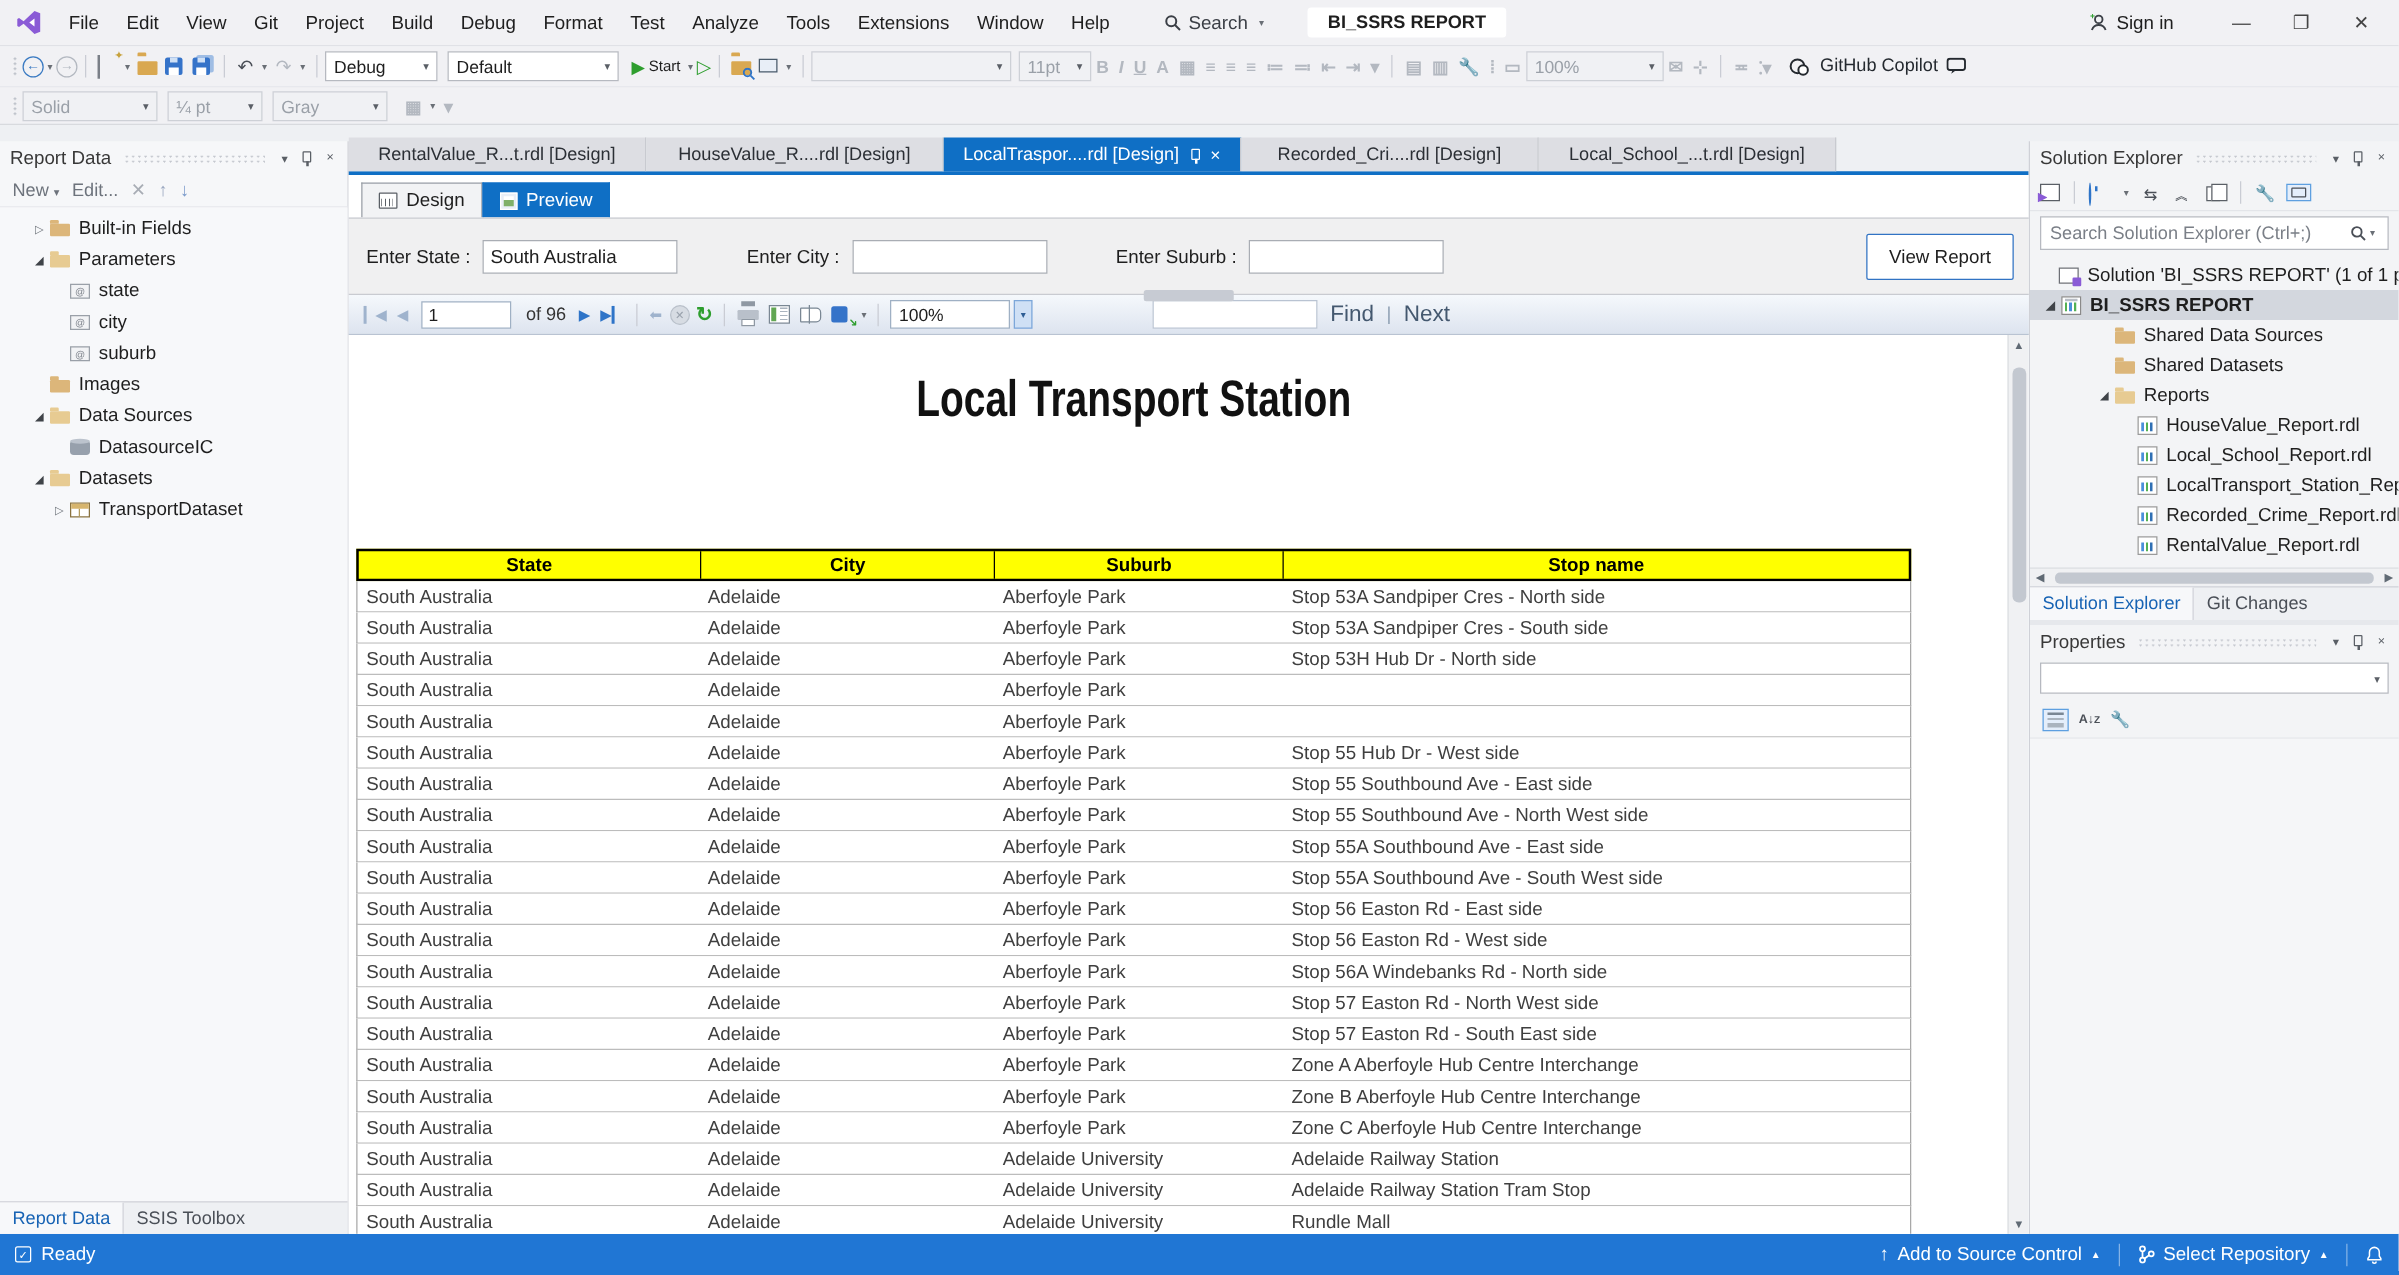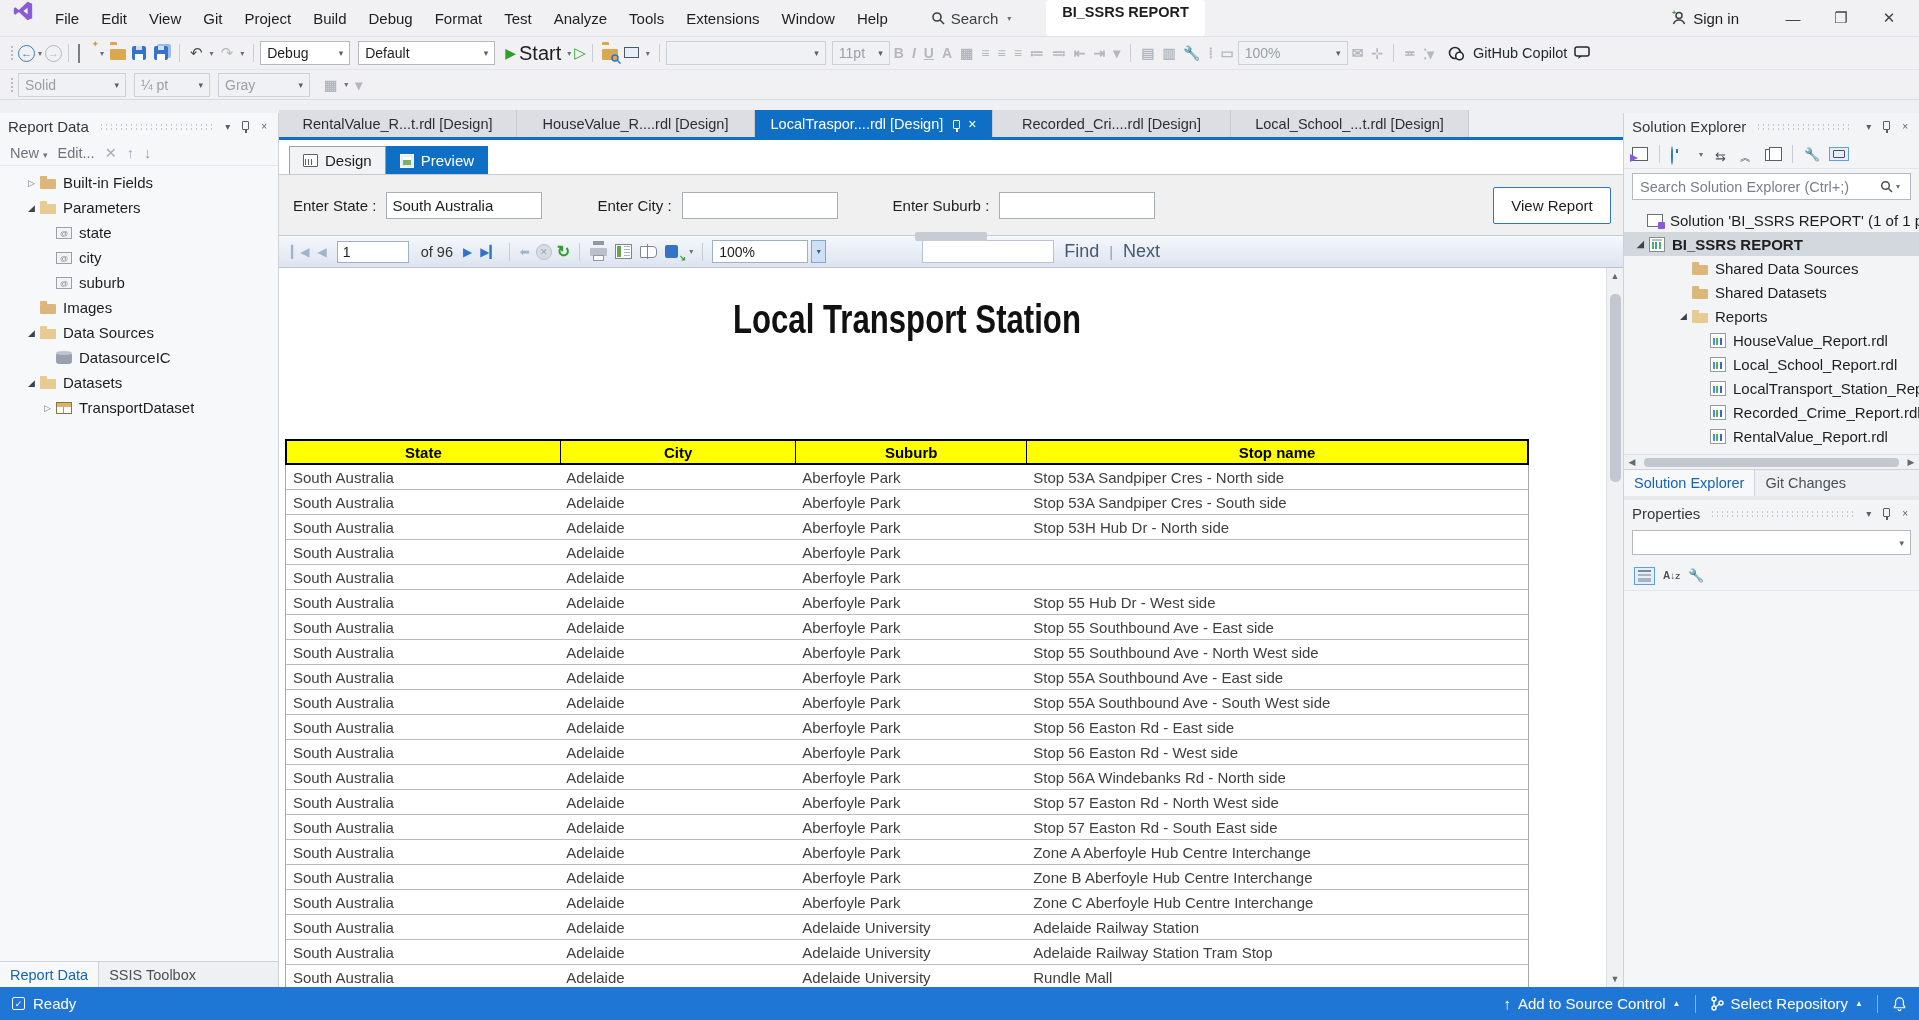--- a/index.html
+++ b/index.html
@@ -6,21 +6,21 @@
   html,body{width:1919px;height:1020px;overflow:hidden;font-family:"Liberation Sans",sans-serif;font-size:15px;color:#1e1e1e;background:#eef0f3}
   .row{display:flex;align-items:center}
   .vsep{width:1px;height:18px;background:#c9ccd4;margin:0 6px;flex:none}
   .grip{width:4px;height:16px;margin:0 4px;background-image:radial-gradient(#b9bdc6 1px,transparent 1px);background-size:4px 4px;flex:none}
   .combo{background:#fff;border:1px solid #b6b9c0;height:24px;display:flex;align-items:center;padding:0 6px;font-size:14px;position:relative}
   .combo .arr{margin-left:auto;color:#5a5f66;font-size:9px;padding-left:6px}
   .combo.disabled{background:#f0f1f4;color:#9aa0a8;border-color:#cdd0d6}
   .tbtn{color:#4a4f57;font-size:15px;padding:0 4px;flex:none}
   .disabled-ic{color:#b3b8c0}
   
-  .titlebar{height:37px;background:#f1f1f4;display:flex;padding:0 8px;border-bottom:1px solid #e0e1e6}
+  .titlebar{height:37px;background:#f1f1f4;display:flex;align-items:center;padding:0 8px;border-bottom:1px solid #e0e1e6}
   .vslogo{width:22px;height:22px;margin:0 10px 0 4px;flex:none}
   .menu-item{padding:0 11px;color:#1e1e1e;cursor:default}
   .search-pill{display:flex;align-items:center;gap:6px;color:#3b3f46;margin-left:22px;padding:0 10px}
   .wintitle{background:#fff;border-radius:3px;padding:4px 16px;font-weight:bold;font-size:14.5px;margin-left:22px}
   .titlebar-right{margin-left:auto;display:flex;align-items:center;gap:4px}
   .signin{display:flex;align-items:center;gap:6px;color:#1e1e1e;margin-right:28px}
   .winctl{width:44px;height:30px;display:flex;align-items:center;justify-content:center;color:#444;font-size:15px}
   
   .toolbar1{height:33px;background:#f1f1f4;display:flex;align-items:center;padding:0 6px;border-bottom:1px solid #e4e5ea}
   .toolbar2{height:30px;background:#f1f1f4;display:flex;align-items:center;padding:0 6px;border-bottom:1px solid #d8dade}
@@ -31,21 +31,21 @@
   .folder-ic{background:#d9a851;height:11px;margin-top:4px;border-radius:1px}
   .folder-ic::before{content:"";position:absolute;top:-3px;left:0;width:7px;height:3px;background:#d9a851;border-radius:1px 1px 0 0}
   .floppy{background:#3573c9;border-radius:2px;width:14px;height:14px;margin-top:1px}
   .floppy::after{content:"";position:absolute;left:3px;bottom:1px;width:8px;height:6px;background:#fff}
   .floppy::before{content:"";position:absolute;left:4px;top:1px;width:6px;height:4px;background:#cfe0f5}
   .floppy2{box-shadow:3px -2px 0 0 #9fbde4}
   .newproj{width:12px;height:13px;border:1.4px solid #7a7f87;background:#fff;margin-top:2px}
   .newproj::after{content:"✦";position:absolute;top:-6px;right:-5px;color:#c7a23c;font-size:9px}
   .green-play{color:#2e9e2e;font-size:14px}
   .green-play-outline{color:#2e9e2e;font-size:15px}
-  .start-label{margin:0 3px;font-size:20px}
+  .start-label{margin:0 3px;font-size:12px}
   .fmt{font-size:14px;color:#b3b8c0;font-weight:bold;padding:0 4px}
   .copilot{display:flex;align-items:center;gap:7px;margin:0 10px;font-size:14.5px;color:#24292f}
   
   .main{display:flex;height:887px;background:#eef0f3;padding-top:13px}
   
   .left-panel{width:279px;background:#f6f7f9;border-right:1px solid #cfd1d7;display:flex;flex-direction:column}
   .panel-head{height:27px;display:flex;align-items:center;padding:0 8px;color:#383838;flex:none;gap:6px}
   .panel-head .dots{flex:1;height:8px;background-image:radial-gradient(#c3c6cd 1px,transparent 1px);background-size:5px 4px;margin:0 4px}
   .panel-head .hbtn{font-size:10px;color:#5a5f66;padding:0 3px}
   .pin-shape{width:7px;height:9px;border:1.4px solid #5a5f66;border-radius:1px;position:relative;display:inline-block}

